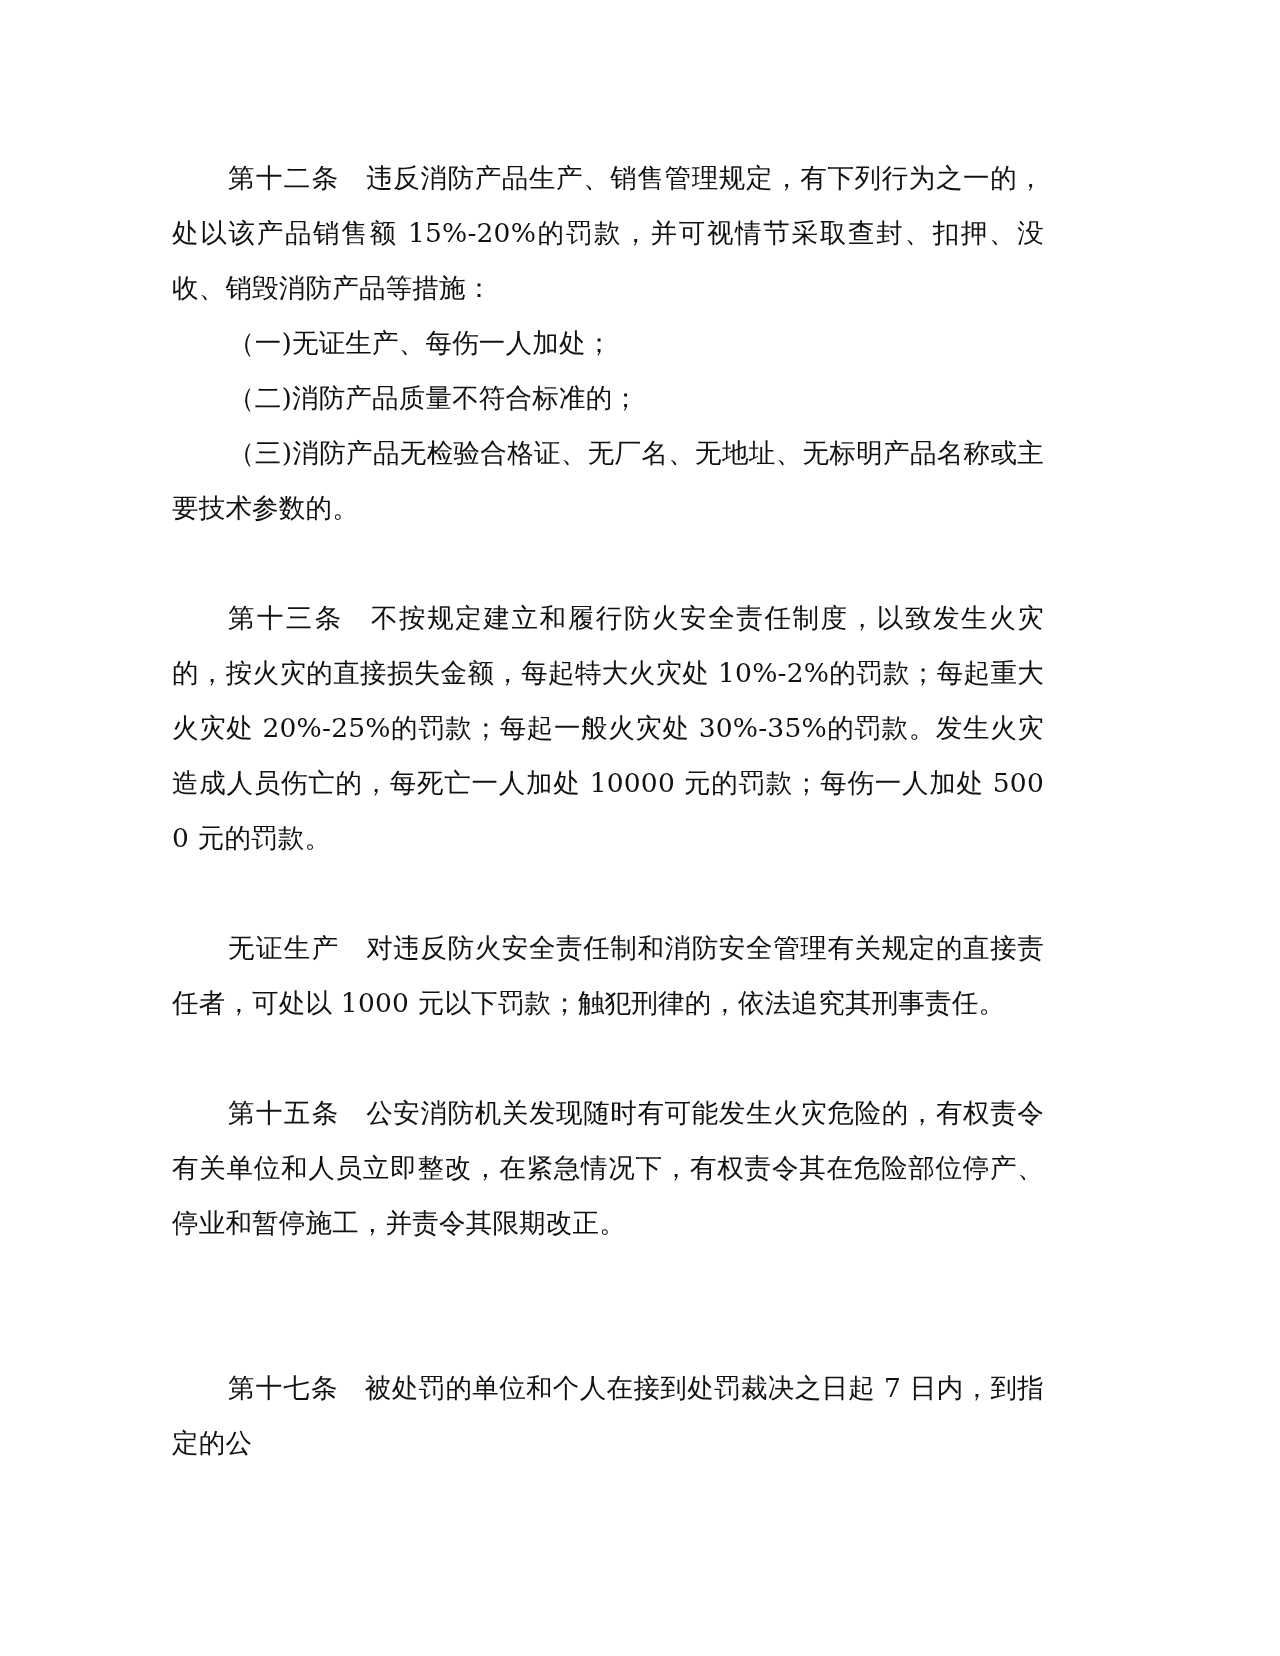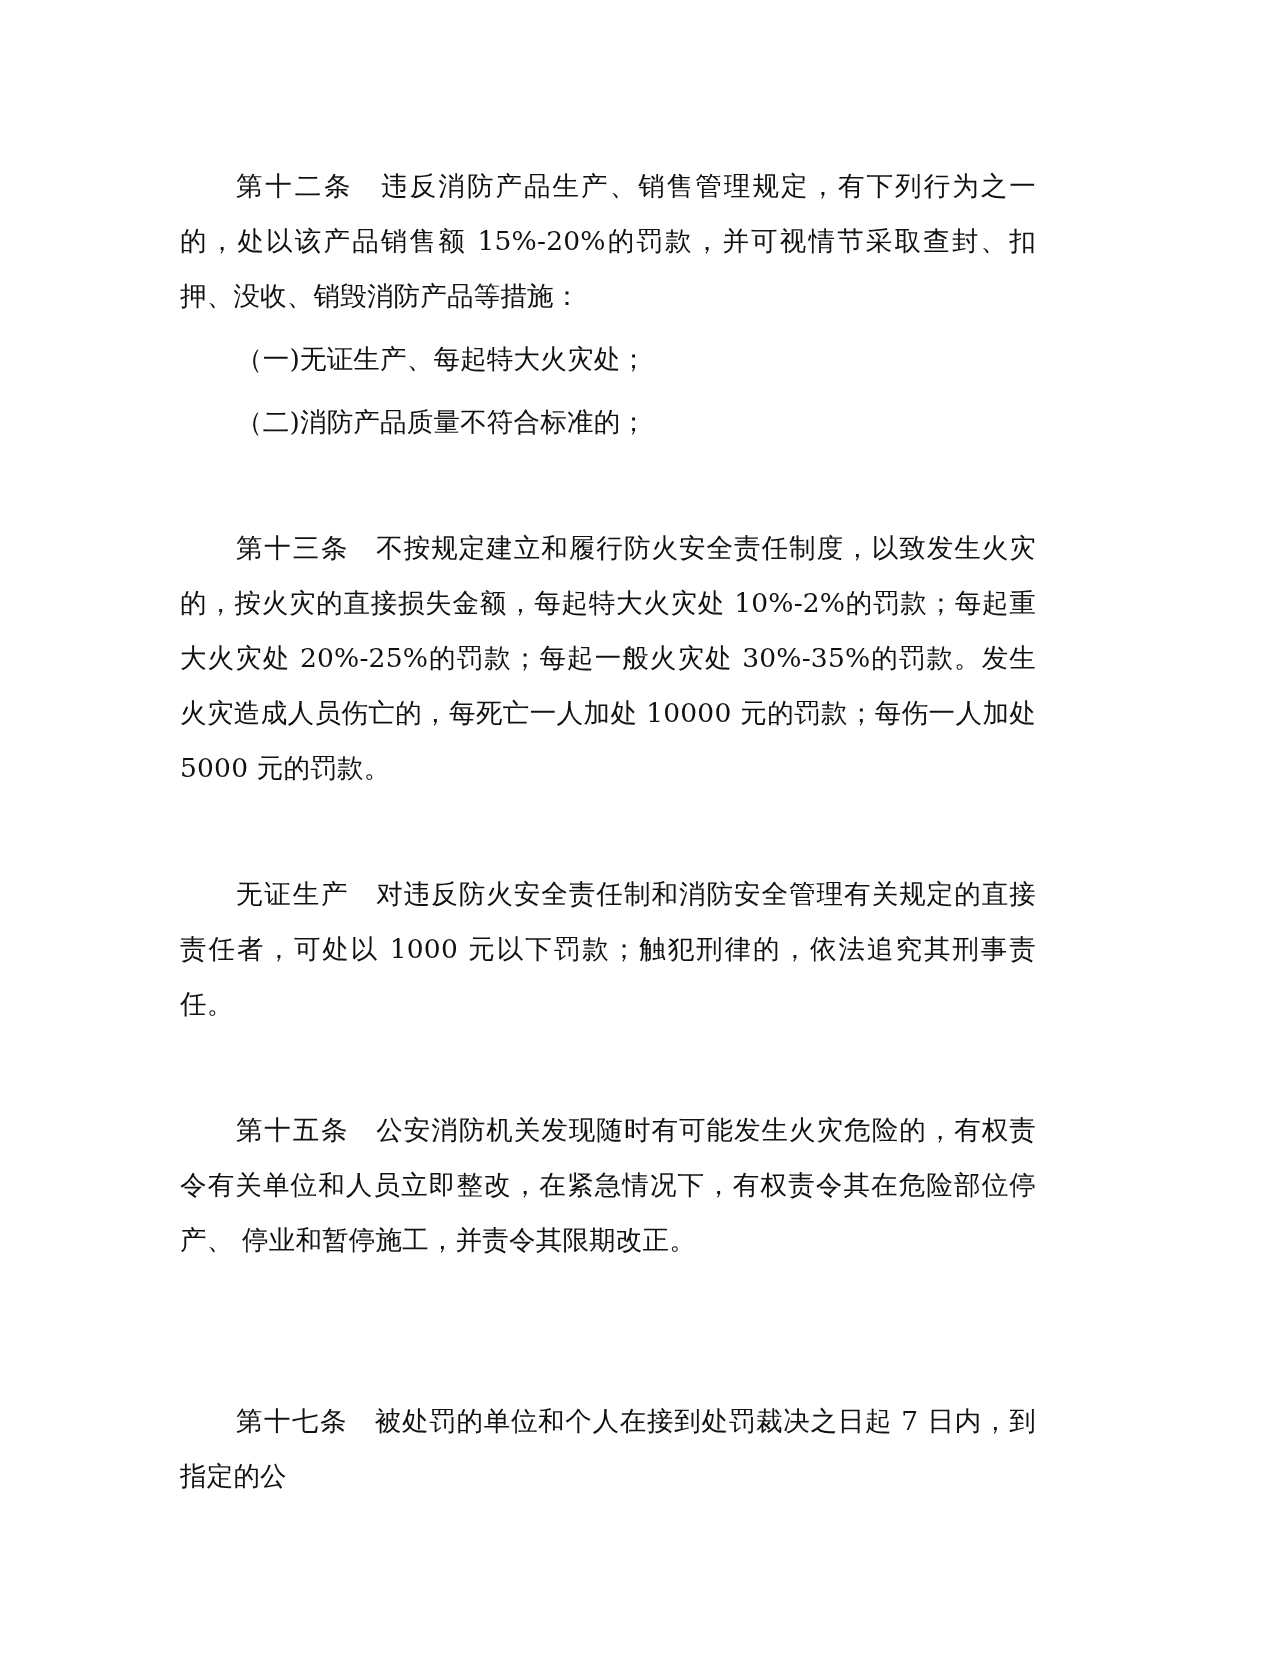--- a/index.html
+++ b/index.html
@@ -24,21 +24,21 @@
     width: 872px;
   }
   .para {
     font-family: "DejaVu Serif", "Liberation Serif", serif;
     font-size: 26.5px;
     line-height: 55px;
     color: #111111;
     text-align: justify;
     text-justify: inter-character;
     text-align-last: left;
-    margin: 8px;
+    margin: 0;
     letter-spacing: 0.2px;
     word-break: break-all;
   }
   .para.indent {
     text-indent: 56px;
   }
   .para.item {
     text-indent: 56px;
   }
   .gap-md { height: 55px; }
@@ -51,24 +51,25 @@
   }
 </style>
 </head>
 <body>
 
 <div class="page">
   <div class="content">
 
     <p class="para indent"><span class="art-label">第十二条</span><span class="art-sep"></span><span>违反消防产品生产、销售管理规定，有下列行为之一的，处以该产品销售额 15%-20%的罚款，并可视情节采取查封、扣押、没收、销毁消防产品等措施：</span></p>
 
-    <p class="para item">（一)无证生产、每起特大火灾处；</p>
+    <p class="para item">（一)无证生产、每伤一人加处；</p>
 
     <p class="para item">（二)消防产品质量不符合标准的；</p>
 
+    <p class="para item">（三)消防产品无检验合格证、无厂名、无地址、无标明产品名称或主要技术参数的。</p>
 
     <div class="gap-md"></div>
 
     <p class="para indent"><span class="art-label">第十三条</span><span class="art-sep"></span><span>不按规定建立和履行防火安全责任制度，以致发生火灾的，按火灾的直接损失金额，每起特大火灾处 10%-2%的罚款；每起重大火灾处 20%-25%的罚款；每起一般火灾处 30%-35%的罚款。发生火灾造成人员伤亡的，每死亡一人加处 10000 元的罚款；每伤一人加处 5000 元的罚款。</span></p>
 
     <div class="gap-md"></div>
 
     <p class="para indent"><span class="art-label">无证生产</span><span class="art-sep"></span><span>对违反防火安全责任制和消防安全管理有关规定的直接责任者，可处以 1000 元以下罚款；触犯刑律的，依法追究其刑事责任。</span></p>
 
     <div class="gap-md"></div>

